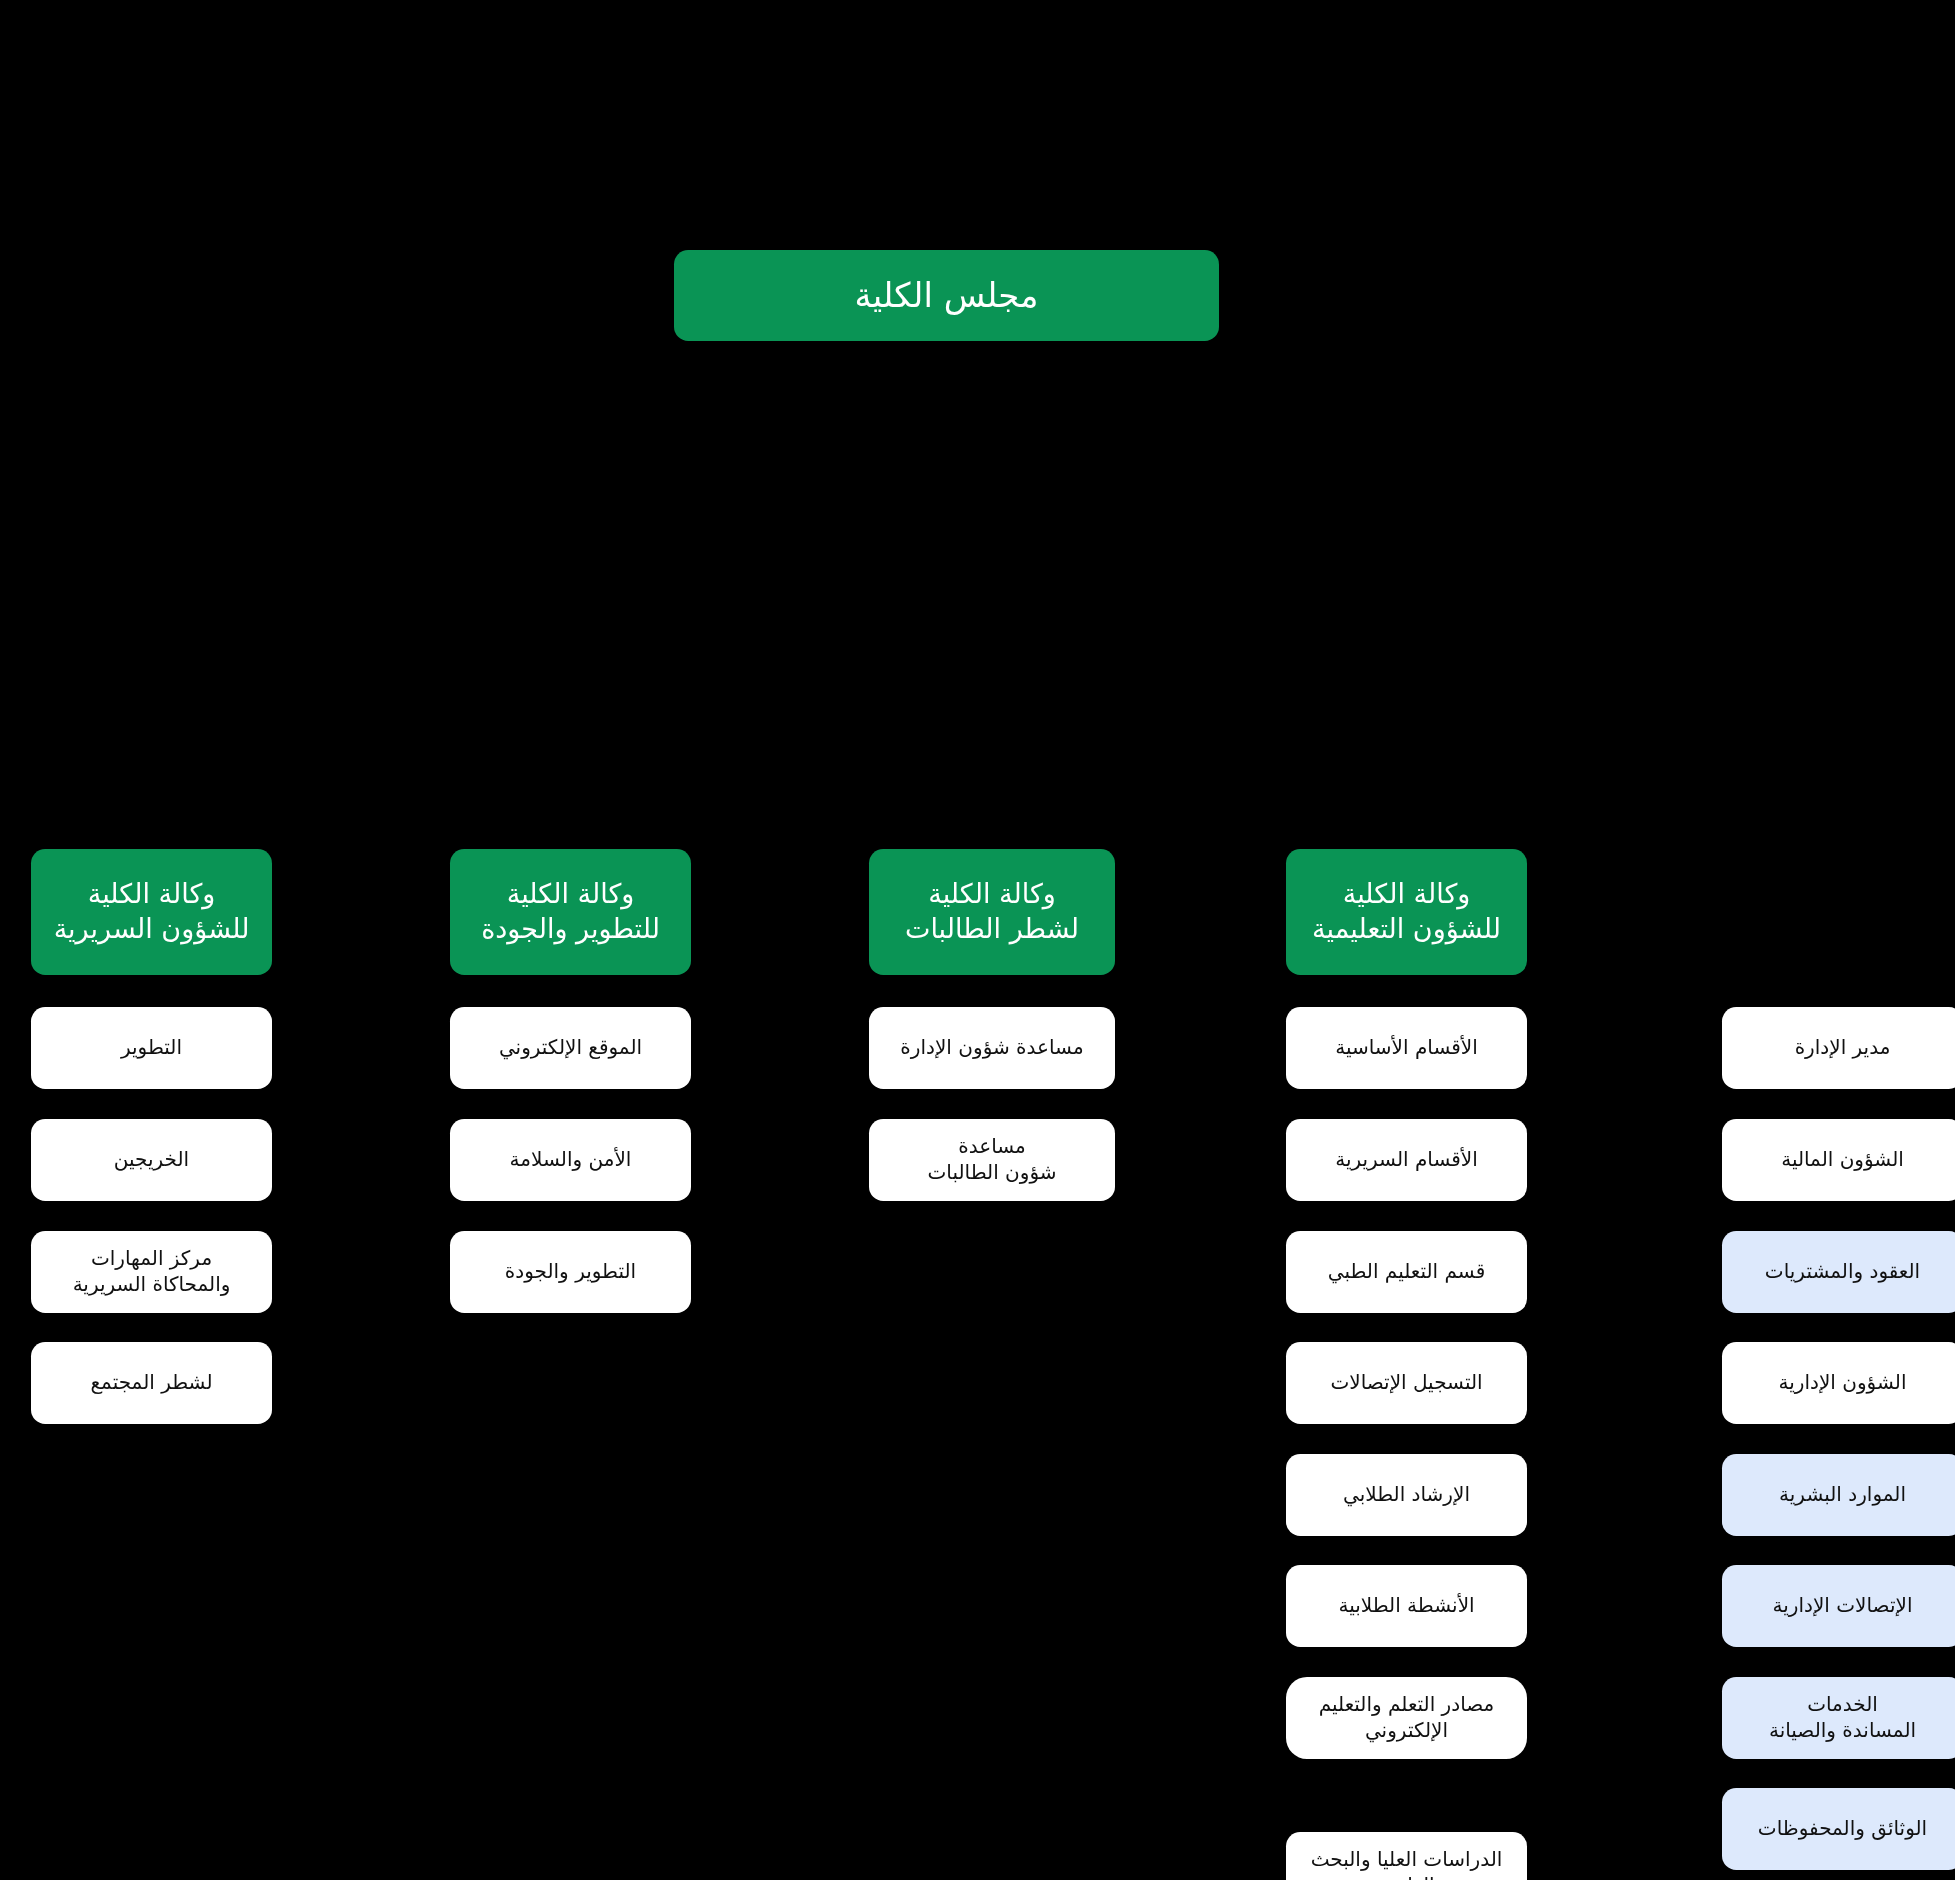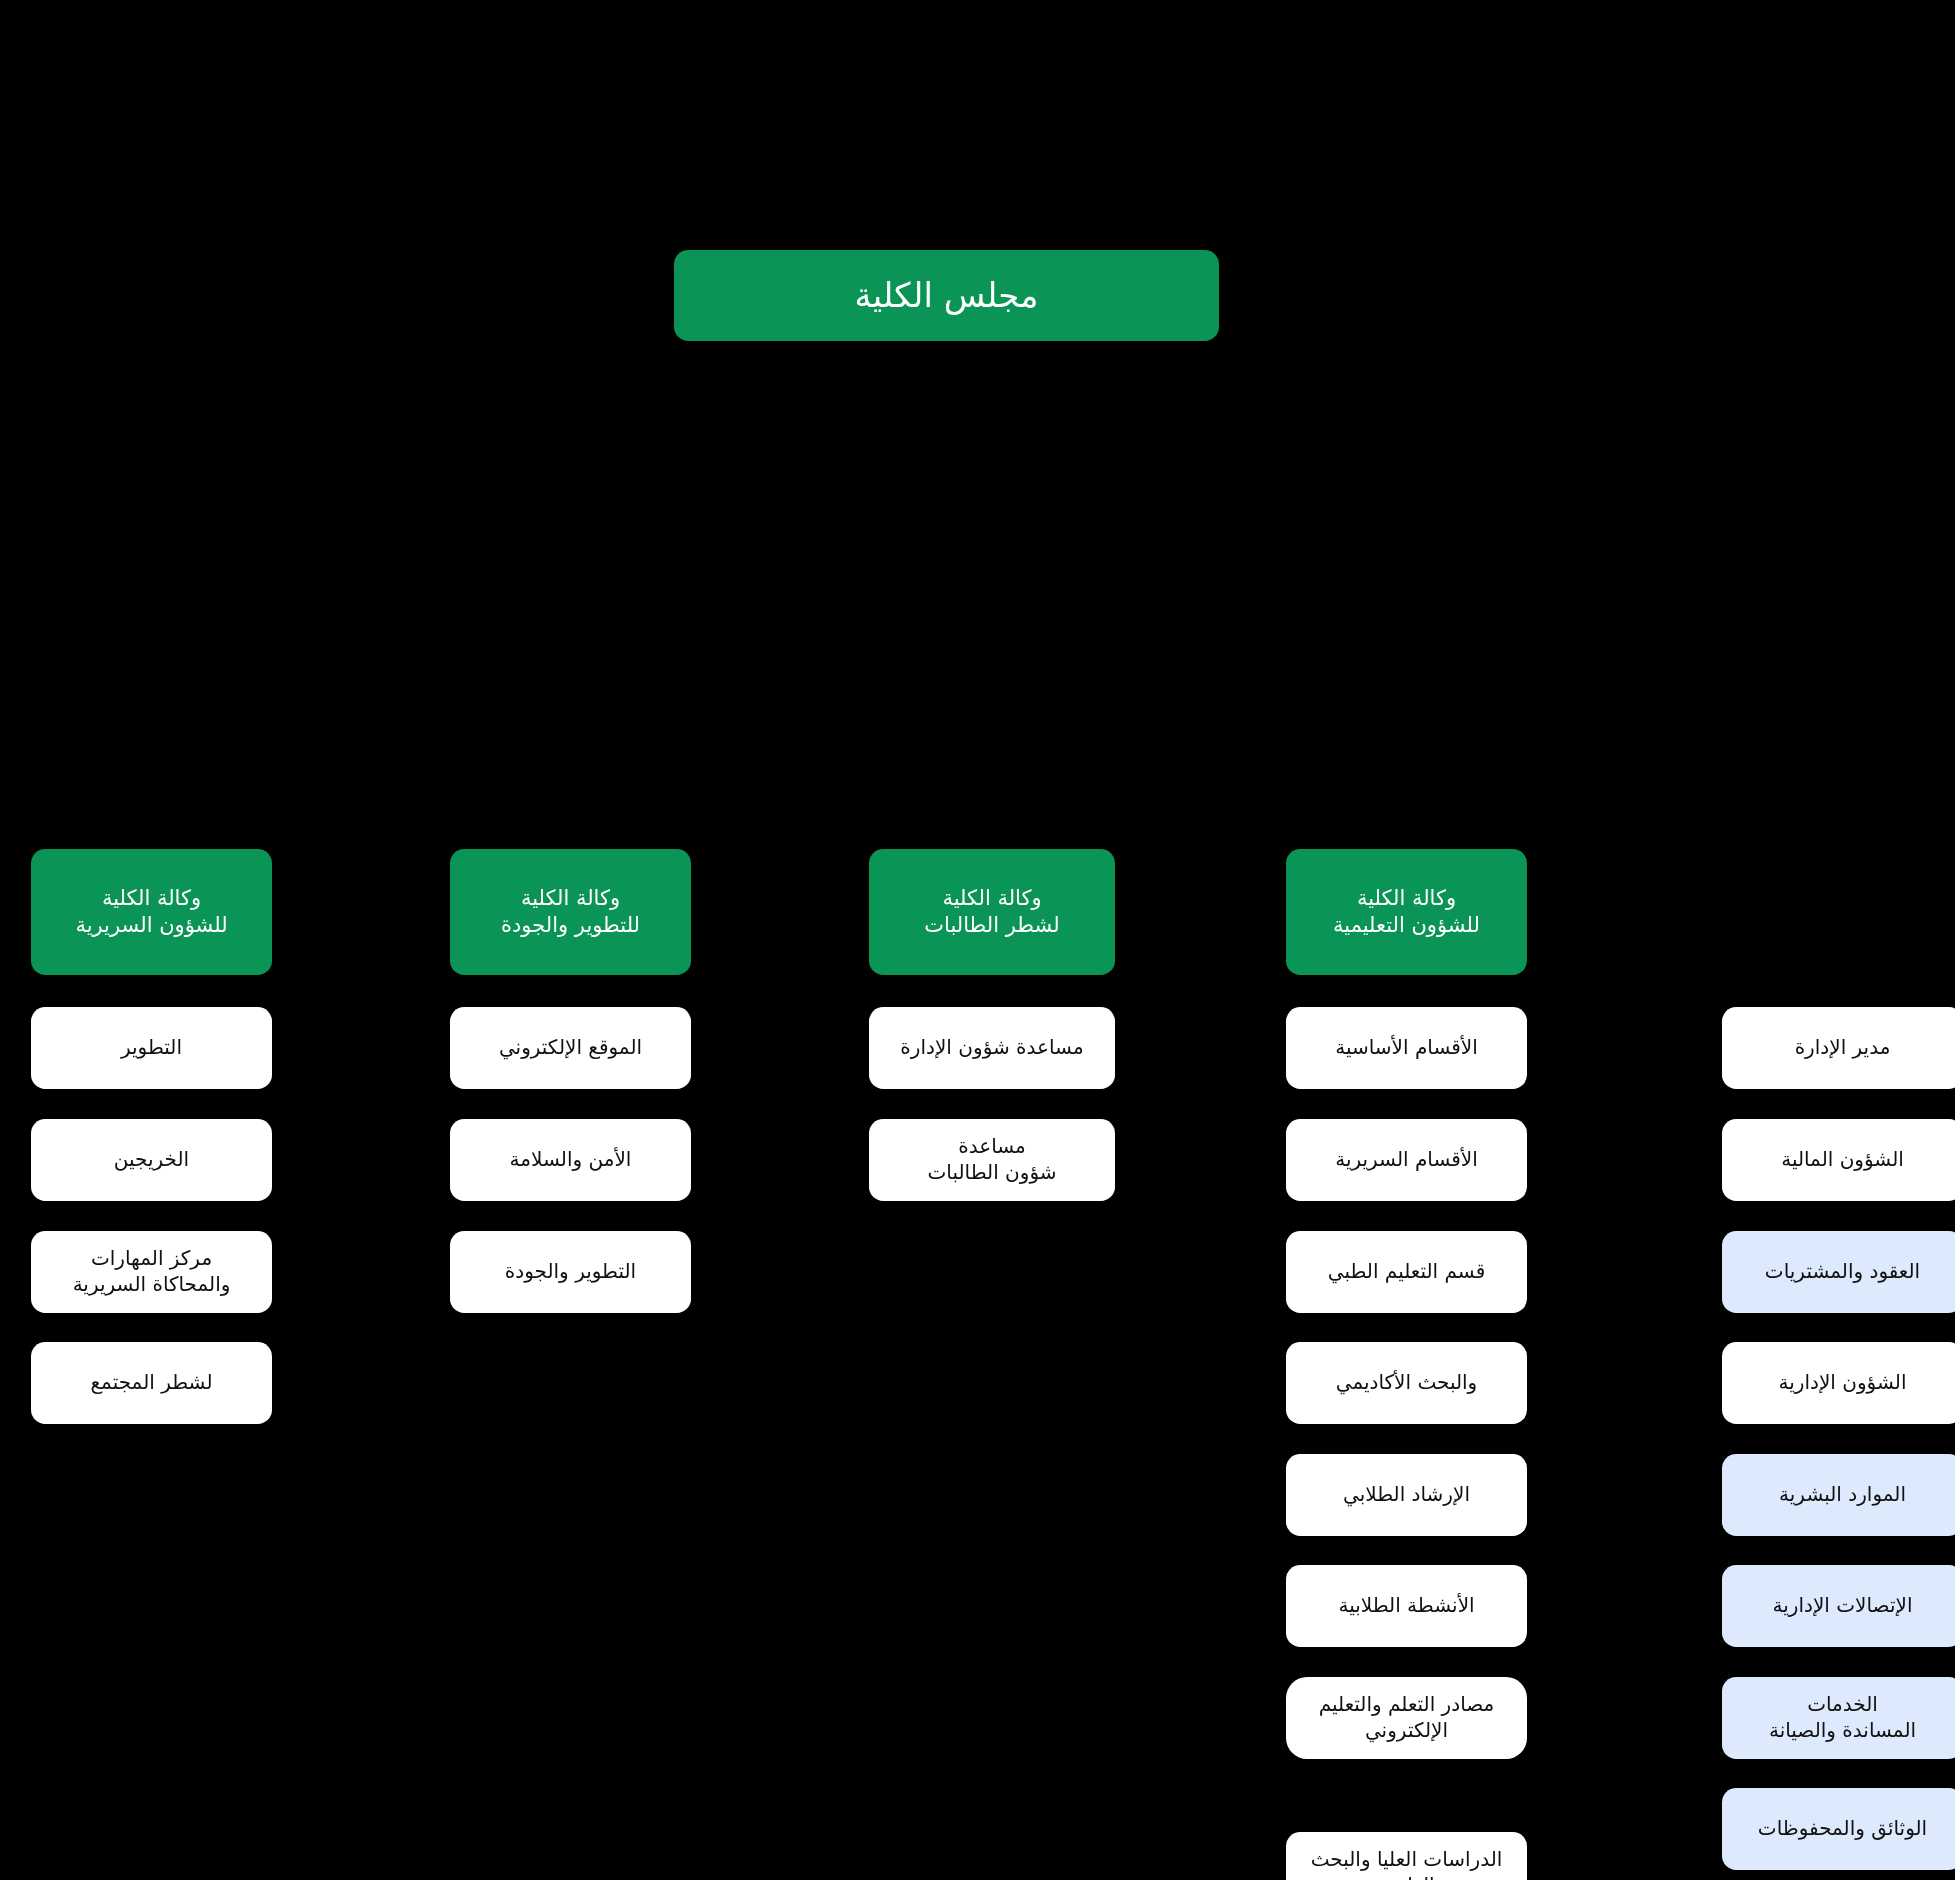--- a/index.html
+++ b/index.html
@@ -41,21 +41,21 @@
     height: 91px;
   }
   #node-council { top: 250px; }
   #node-dean    { top: 378px; }
 
   
   .col-head {
     background: #0a9455;
     color: #ffffff;
     border-radius: 14.2px;
-    font-size: 21px;
+    font-size: 27px;
     font-weight: 400;
     top: 849px;
     height: 126px;
     padding: 0 7.7px;
   }
 
   
   .leaf {
     background: #ffffff;
     color: #111111;
@@ -99,21 +99,21 @@
       <div class="node leaf col-1" style="top: 1342px;">لشطر المجتمع</div>
       <div class="node leaf col-2" style="top: 1007px;">الموقع الإلكتروني</div>
       <div class="node leaf col-2" style="top: 1119px;">الأمن والسلامة</div>
       <div class="node leaf col-2" style="top: 1231px;">التطوير والجودة</div>
       <div class="node leaf col-3" style="top: 1007px;">مساعدة شؤون الإدارة</div>
       <div class="node leaf col-3" style="top: 1119px;">مساعدة
 شؤون الطالبات</div>
       <div class="node leaf col-4" style="top: 1007px;">الأقسام الأساسية</div>
       <div class="node leaf col-4" style="top: 1119px;">الأقسام السريرية</div>
       <div class="node leaf col-4" style="top: 1231px;">قسم التعليم الطبي</div>
-      <div class="node leaf col-4" style="top: 1342px;">والبحث الأكاديمي</div>
+      <div class="node leaf col-4" style="top: 1342px;">التسجيل الإتصالات</div>
       <div class="node leaf col-4" style="top: 1454px;">الإرشاد الطلابي</div>
       <div class="node leaf col-4" style="top: 1565px;">الأنشطة الطلابية</div>
       <div class="node leaf col-4" style="top: 1677px; border-radius: 21px;">مصادر التعلم والتعليم
 الإلكتروني</div>
       <div class="node leaf col-4" style="top: 1832px;">الدراسات العليا والبحث
 العلمي</div>
       <div class="node leaf col-5" style="top: 1007px;">مدير الإدارة</div>
       <div class="node leaf col-5" style="top: 1119px;">الشؤون المالية</div>
       <div class="node leaf col-5 blue" style="top: 1231px;">العقود والمشتريات</div>
       <div class="node leaf col-5" style="top: 1342px;">الشؤون الإدارية</div>

